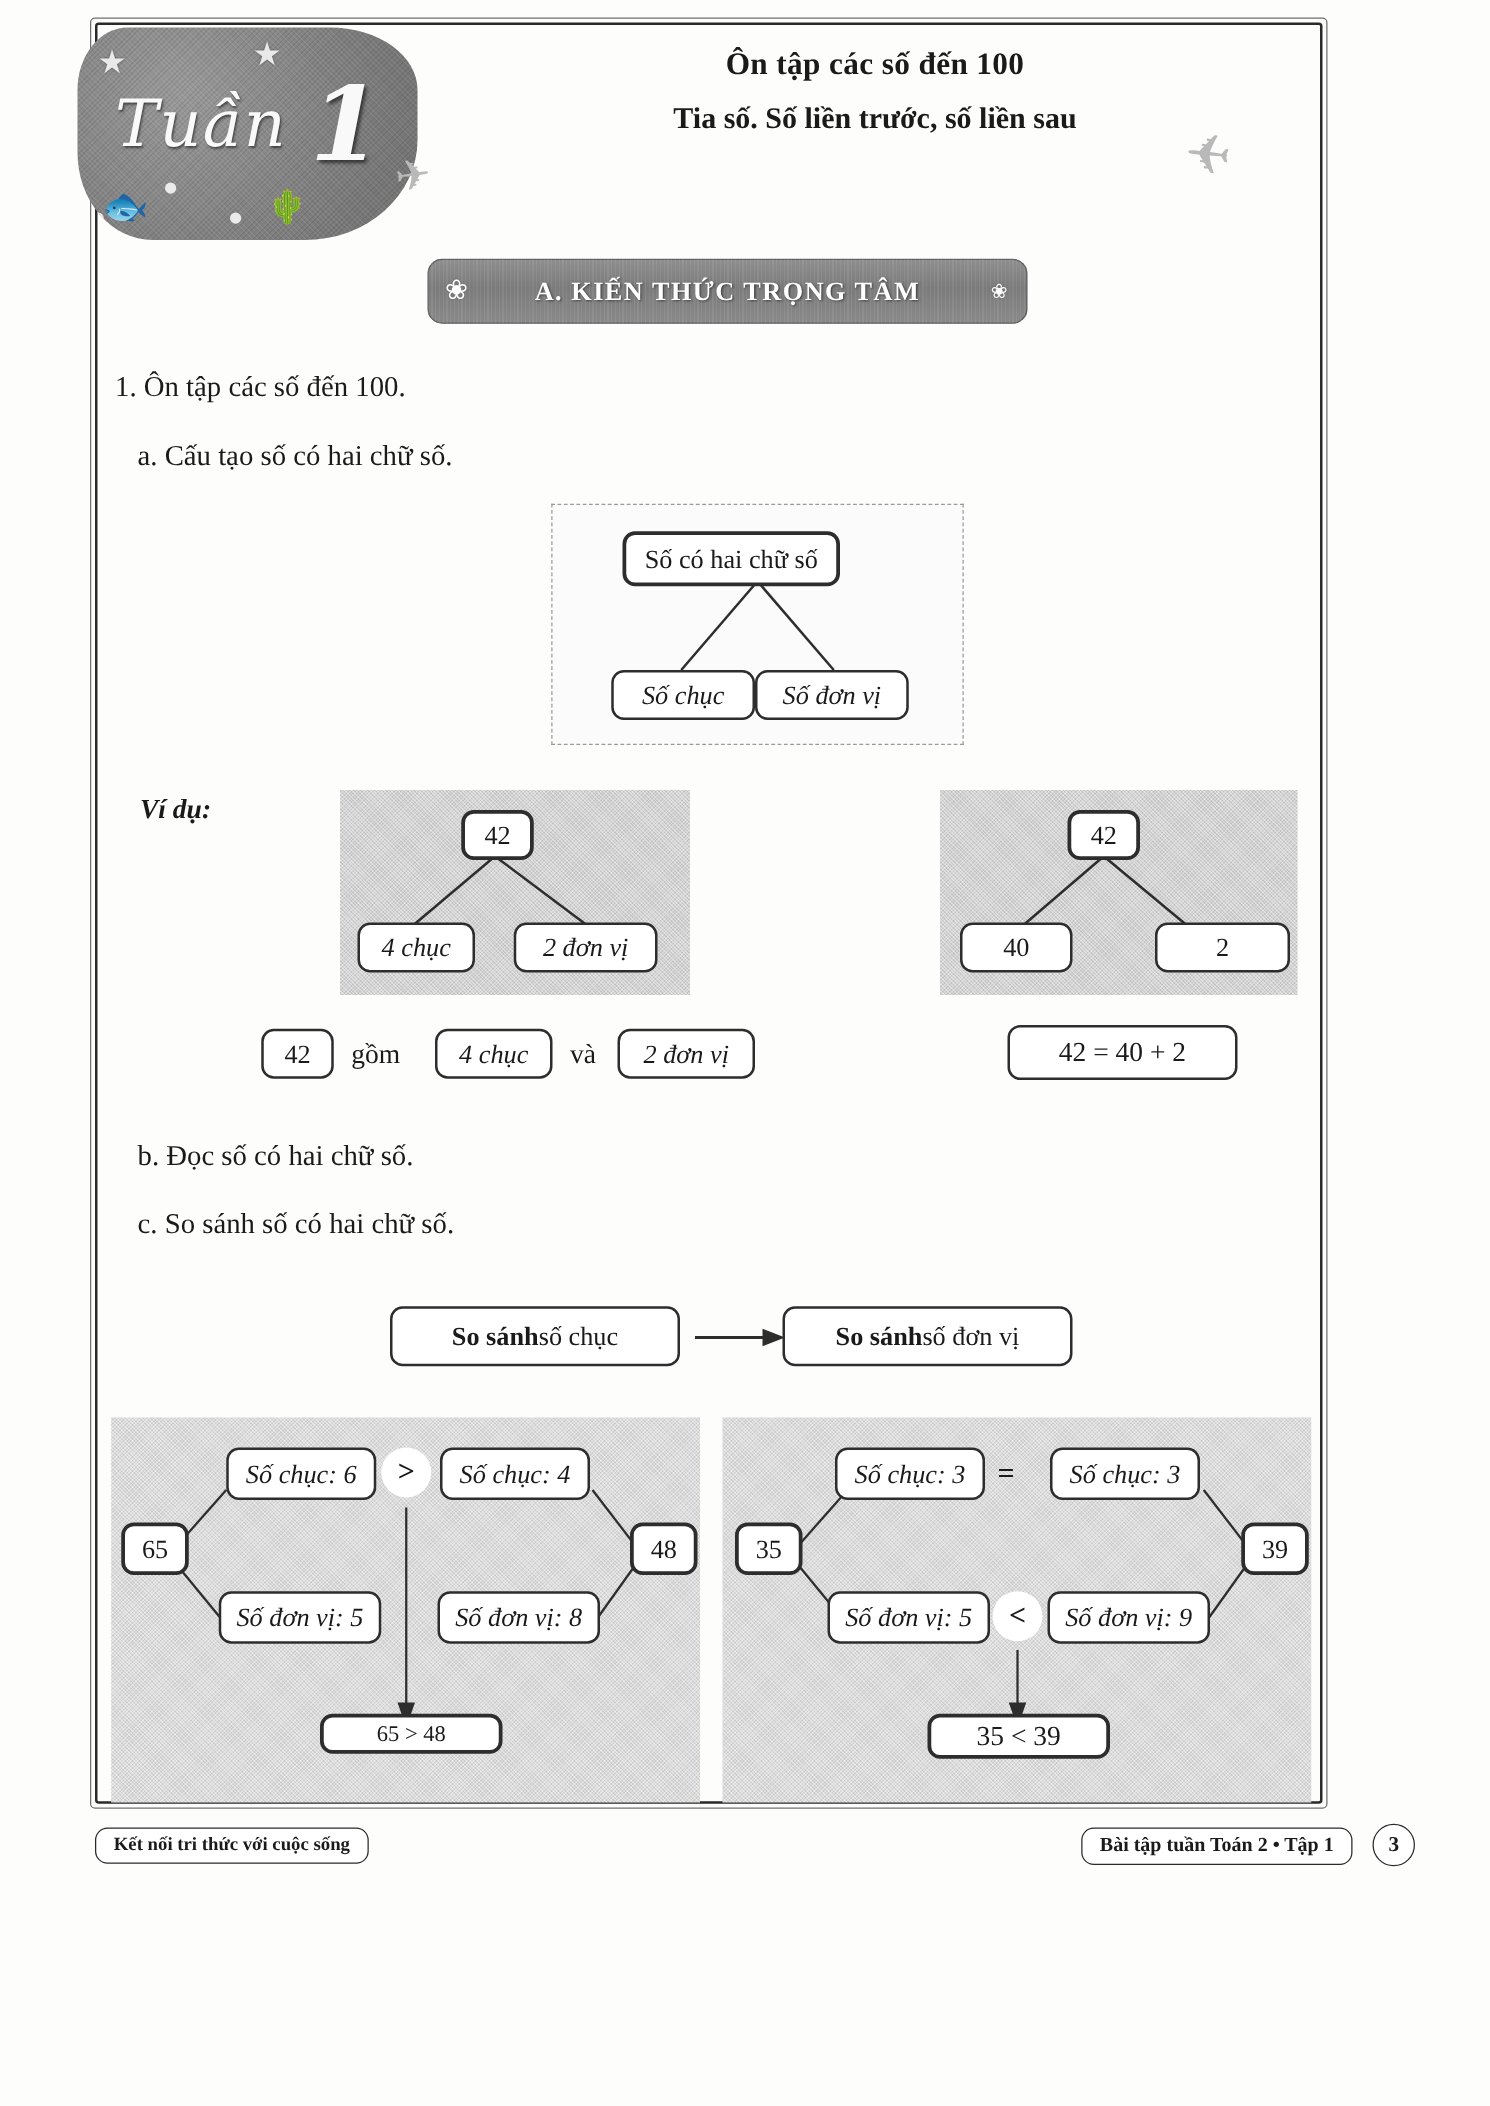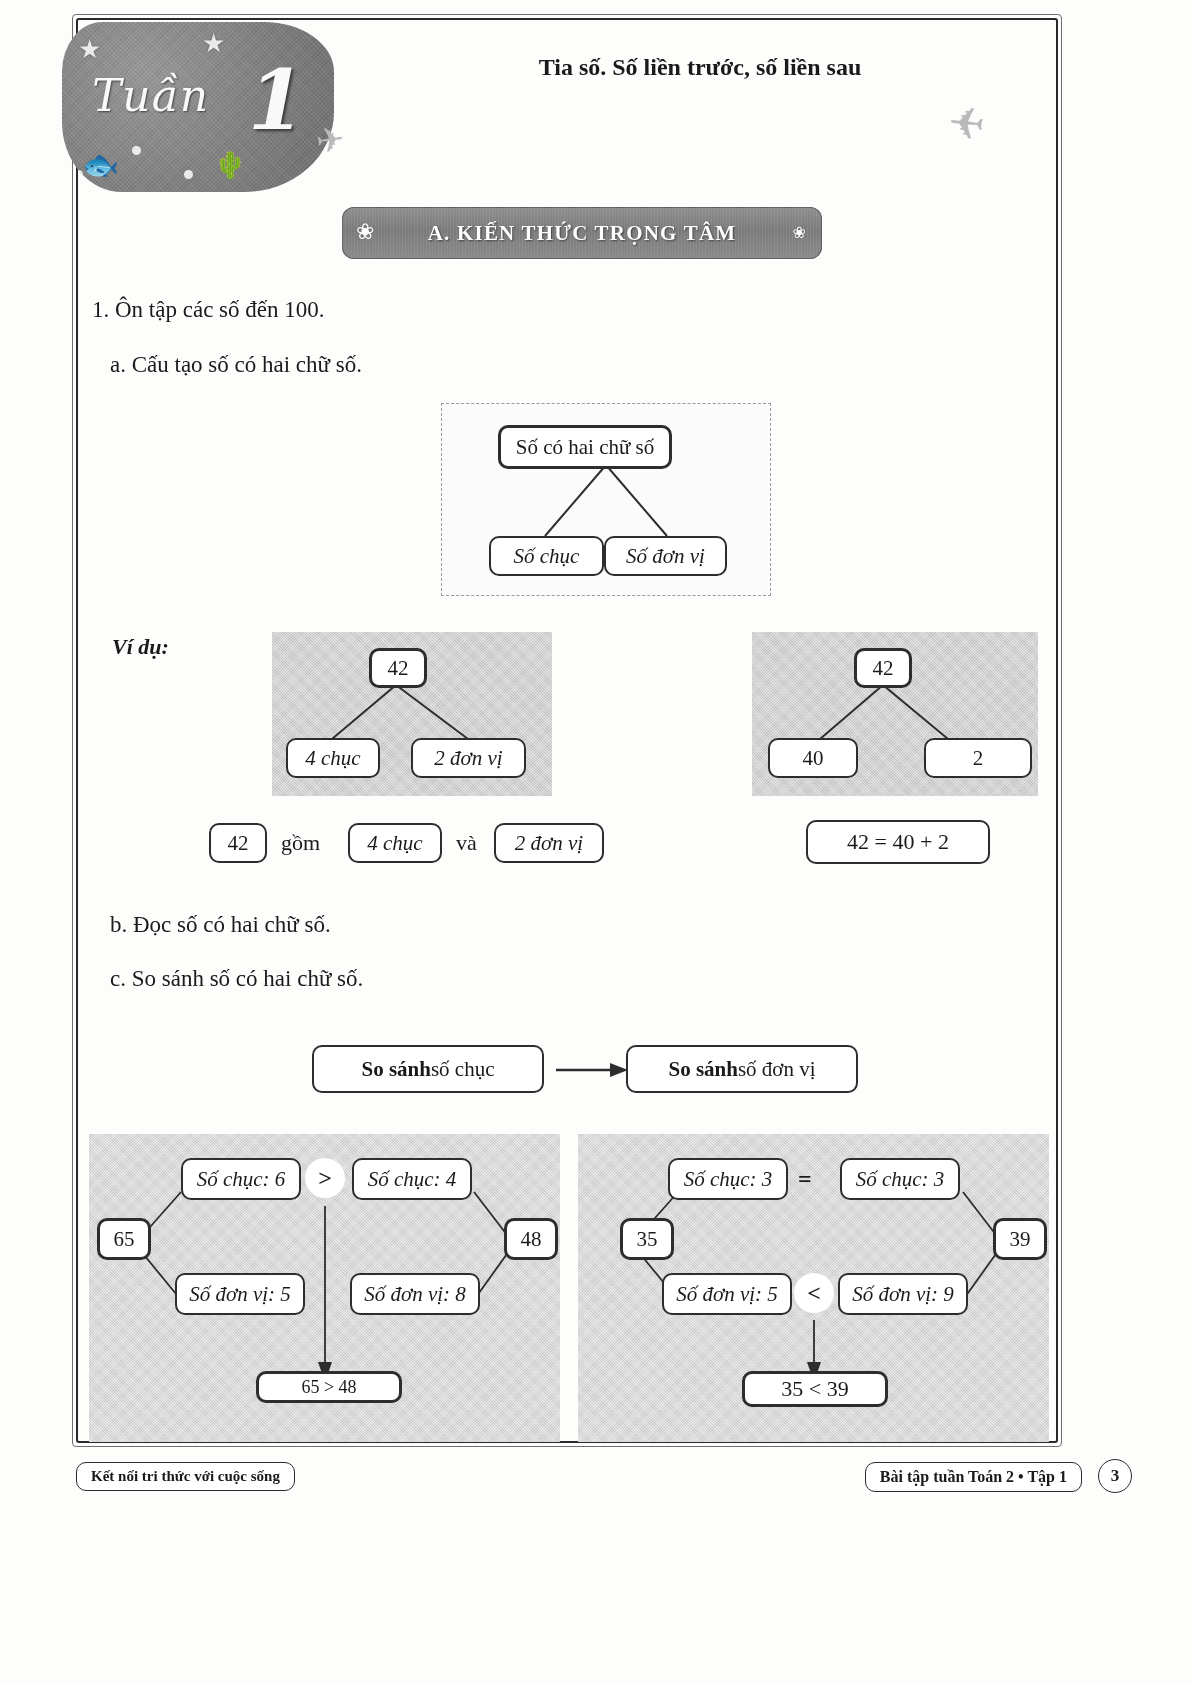--- a/index.html
+++ b/index.html
@@ -44,21 +44,21 @@
     background-image:
       repeating-linear-gradient(45deg, rgba(255,255,255,.10) 0 1px, transparent 1px 3px),
       repeating-linear-gradient(-45deg, rgba(0,0,0,.10) 0 1px, transparent 1px 3px);
     opacity:.8;
   }
   .week-text{
     position:absolute; left:30px; top:48px;
     color:#fff;
     font-family:"DejaVu Serif", serif;
     font-style:italic;
-    font-size:44px;
+    font-size:52px;
     letter-spacing:1px;
     text-shadow:1px 1px 2px rgba(0,0,0,.55);
     z-index:3;
   }
   .week-num{
     position:absolute; left:186px; top:30px;
     color:#fff;
     font-family:"DejaVu Serif", serif;
     font-style:italic;
     font-size:82px;
@@ -200,20 +200,21 @@
   <span class="blob-fish" style="left:20px;top:125px;">🐟</span>
   <span class="blob-cactus" style="left:152px;top:128px;">🌵</span>
   <span class="week-text">Tuần</span>
   <span class="week-num">1</span>
 </div>
 
 <span class="plane" style="left:316px;top:120px;">✈</span>
 <span class="plane" style="left:948px;top:98px;font-size:44px;transform:rotate(6deg) scaleX(-1);">✈</span>
 
 <div class="title-block">
+  <div class="title-l1">Ôn tập các số đến 100</div>
   <div class="title-l2">Tia số. Số liền trước, số liền sau</div>
 </div>
 
 <div class="banner">
   <span class="flower left">❀</span>
   <span class="banner-title">A. KIẾN THỨC TRỌNG TÂM</span>
   <span class="flower right">❀</span>
 </div>
 
 <div class="h-num" style="left:92px;top:297px;">1.  Ôn tập các số đến 100.</div>
@@ -290,21 +291,21 @@
 
 <div class="grey-panel light" style="left:578px;top:1134px;width:471px;height:308px;"></div>
 <svg class="connectors" style="left:578px;top:1134px;width:471px;height:308px;">
   <line x1="54" y1="110" x2="100" y2="58" stroke="#2d2d2d" stroke-width="1.8"></line>
   <line x1="54" y1="110" x2="100" y2="166" stroke="#2d2d2d" stroke-width="1.8"></line>
   <line x1="425" y1="110" x2="385" y2="58" stroke="#2d2d2d" stroke-width="1.8"></line>
   <line x1="425" y1="110" x2="385" y2="166" stroke="#2d2d2d" stroke-width="1.8"></line>
   <line x1="236" y1="186" x2="236" y2="232" stroke="#2d2d2d" stroke-width="1.8"></line>
   <polygon points="236,248 229,228 243,228" fill="#2d2d2d"></polygon>
 </svg>
-<div class="node thick serifnum" style="left:620px;top:1218px;width:54px;height:42px;">35</div>
+<div class="node thick serifnum" style="left:588px;top:1218px;width:54px;height:42px;">35</div>
 <div class="node italic" style="left:668px;top:1158px;width:120px;height:42px;">Số chục: 3</div>
 <div class="op-plain" style="left:798px;top:1166px;">=</div>
 <div class="node italic" style="left:840px;top:1158px;width:120px;height:42px;">Số chục: 3</div>
 <div class="node italic" style="left:662px;top:1273px;width:130px;height:42px;">Số đơn vị: 5</div>
 <div class="op-circle" style="left:794px;top:1273px;">&lt;</div>
 <div class="node italic" style="left:838px;top:1273px;width:130px;height:42px;">Số đơn vị: 9</div>
 <div class="node thick serifnum" style="left:993px;top:1218px;width:54px;height:42px;font-family:Liberation Serif, serif;">39</div>
 <div class="node thick serifnum" style="left:742px;top:1371px;width:146px;height:36px;font-size:22px;">35  &lt;  39</div>
 
 <div class="footer-left">Kết nối tri thức với cuộc sống</div>

